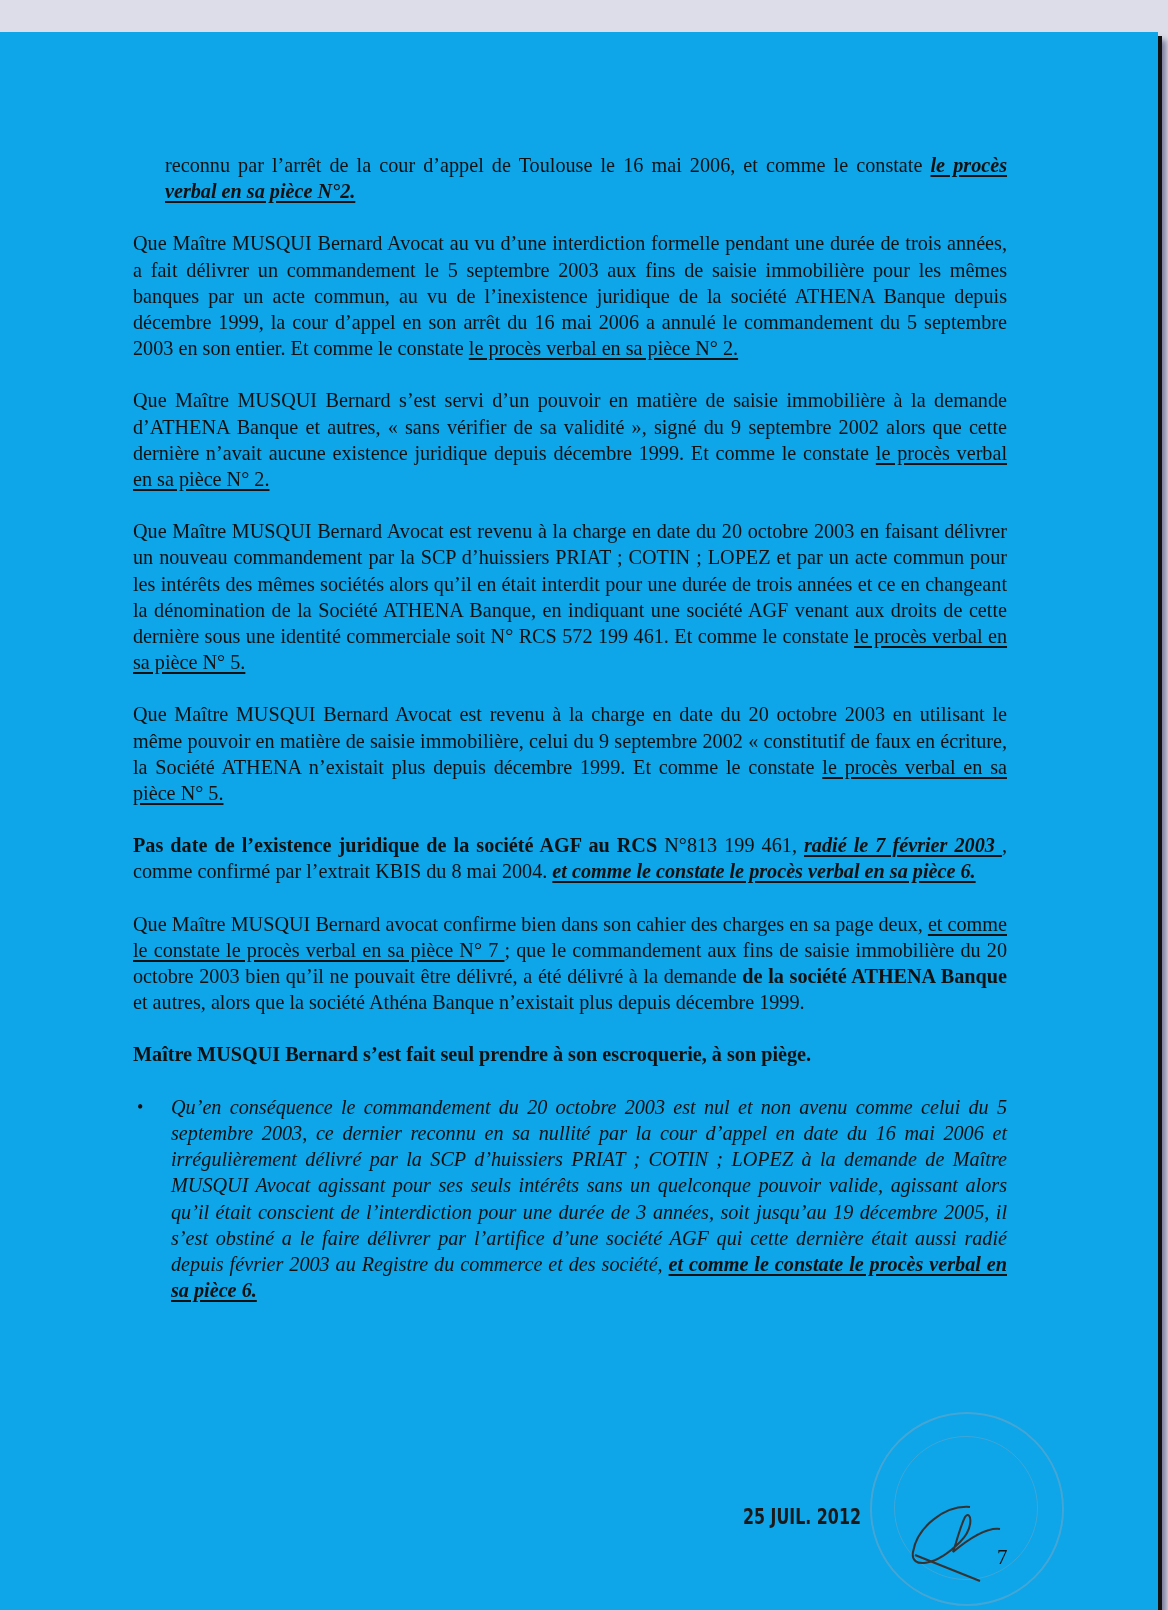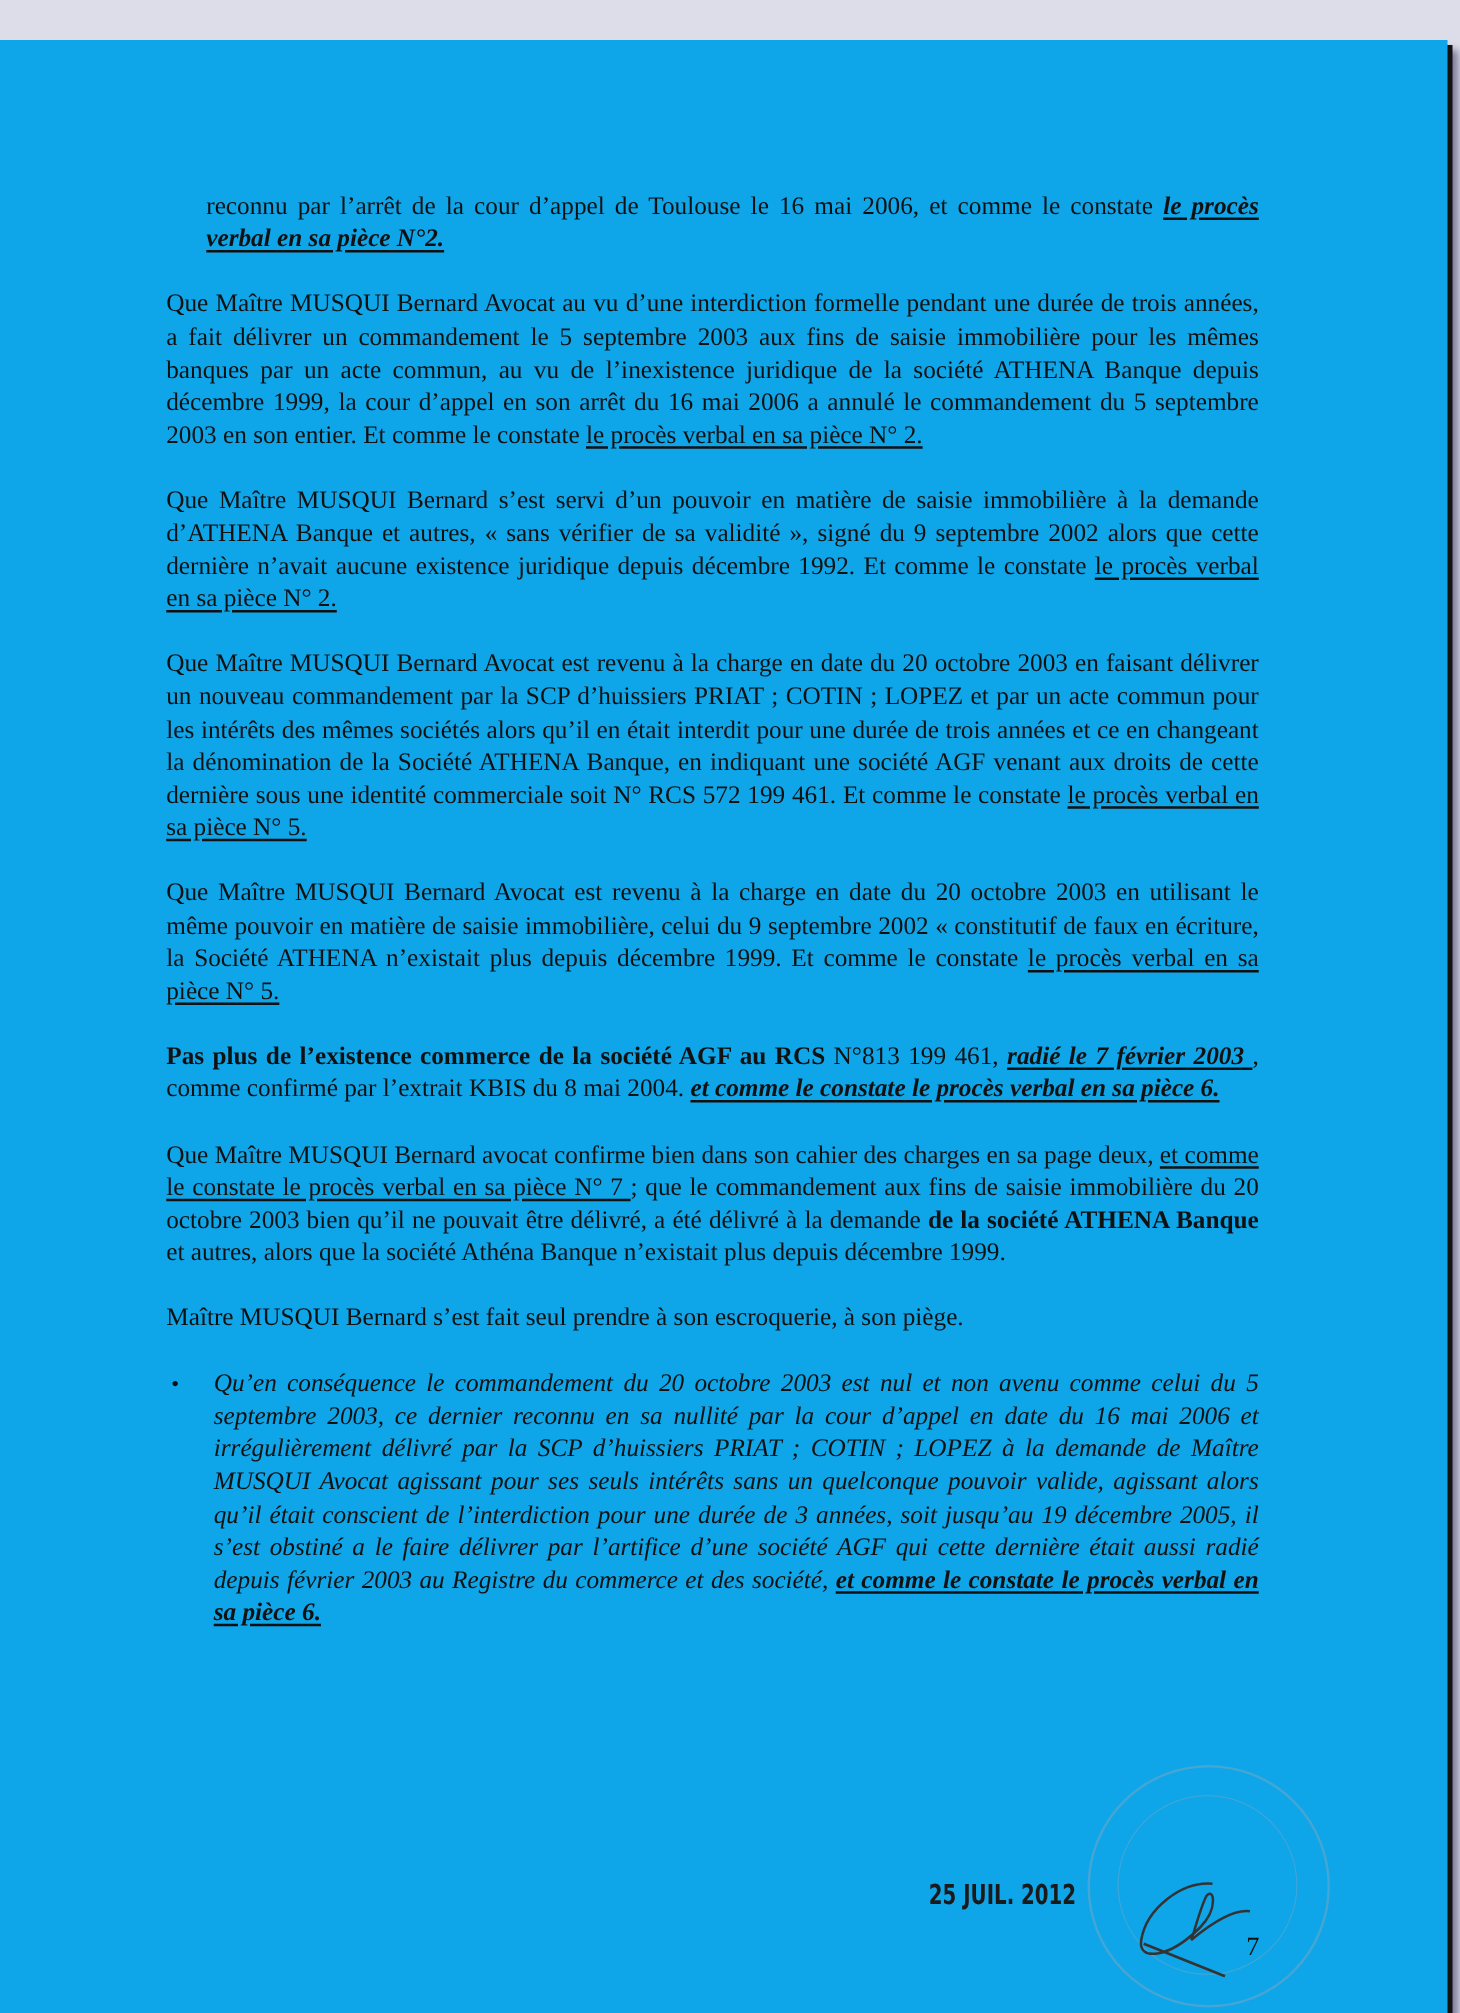--- a/index.html
+++ b/index.html
@@ -18,21 +18,21 @@
   }
   .content {
     position: absolute; left: 133px; top: 120px; width: 874px;
     font-size: 20.2px; line-height: 26.2px; text-align: justify;
   }
   .content p { margin: 0 0 26px 0; }
   .indent { padding-left: 32px; }
   .bu { font-weight: normal; text-decoration: underline; text-decoration-thickness: 2px; text-underline-offset: 3px; }
   .bui { font-weight: bold; font-style: italic; text-decoration: underline; text-decoration-thickness: 2px; text-underline-offset: 3px; }
   .b { font-weight: bold; }
-  .heading { font-weight: normal; margin-bottom: 26px; }
+  .heading { font-weight: bold; margin-bottom: 26px; }
   .bullet-list { list-style: none; margin: 0; padding: 0; }
   .bullet-item { position: relative; padding-left: 38px; font-style: italic; }
   .bullet-dot { position: absolute; left: 4px; top: 0; font-style: normal; font-size: 18px; }
   .stamp {
     position: absolute; left: 743px; top: 1472px;
     font-family: "DejaVu Sans", sans-serif; font-weight: bold; font-size: 22px;
     letter-spacing: 0px; transform: scaleX(0.72); transform-origin: left top; color: #1a1a1a;
   }
   .seal {
     position: absolute; left: 870px; top: 1380px; width: 190px; height: 190px;
@@ -55,35 +55,35 @@
       <span>reconnu par l’arrêt de la cour d’appel de Toulouse le 16 mai 2006, et comme le constate</span>
       <span class="bui">le procès verbal en sa pièce N°2.</span>
     </p>
 
     <p>
       <span>Que Maître MUSQUI Bernard Avocat au vu d’une interdiction formelle pendant une durée de trois années, a fait délivrer un commandement le 5 septembre 2003 aux fins de saisie immobilière pour les mêmes banques par un acte commun, au vu de l’inexistence juridique de la société ATHENA Banque depuis décembre 1999, la cour d’appel en son arrêt du 16 mai 2006 a annulé le commandement du 5 septembre 2003 en son entier. Et comme le constate</span>
       <span class="bu">le procès verbal en sa pièce N° 2.</span>
     </p>
 
     <p>
-      <span>Que Maître MUSQUI Bernard s’est servi d’un pouvoir en matière de saisie immobilière à la demande d’ATHENA Banque et autres, « sans vérifier de sa validité », signé du 9 septembre 2002 alors que cette dernière n’avait aucune existence juridique depuis décembre 1992. Et comme le constate</span>
+      <span>Que Maître MUSQUI Bernard s’est servi d’un pouvoir en matière de saisie immobilière à la demande d’ATHENA Banque et autres, « sans vérifier de sa validité », signé du 9 septembre 2002 alors que cette dernière n’avait aucune existence juridique depuis décembre 1999. Et comme le constate</span>
       <span class="bu">le procès verbal en sa pièce N° 2.</span>
     </p>
 
     <p>
       <span>Que Maître MUSQUI Bernard Avocat est revenu à la charge en date du 20 octobre 2003 en faisant délivrer un nouveau commandement par la SCP d’huissiers PRIAT ; COTIN ; LOPEZ et par un acte commun pour les intérêts des mêmes sociétés alors qu’il en était interdit pour une durée de trois années et ce en changeant la dénomination de la Société ATHENA Banque, en indiquant une société AGF venant aux droits de cette dernière sous une identité commerciale soit N° RCS 572 199 461. Et comme le constate</span>
       <span class="bu">le procès verbal en sa pièce N° 5.</span>
     </p>
 
     <p>
       <span>Que Maître MUSQUI Bernard Avocat est revenu à la charge en date du 20 octobre 2003 en utilisant le même pouvoir en matière de saisie immobilière, celui du 9 septembre 2002 « constitutif de faux en écriture, la Société ATHENA n’existait plus depuis décembre 1999. Et comme le constate</span>
       <span class="bu">le procès verbal en sa pièce N° 5.</span>
     </p>
 
-    <p><span class="b">Pas plus de l’existence commerce de la société AGF au RCS</span><span> N°813 199 461, </span><span class="bui">radié le 7 février 2003 </span><span>, comme confirmé par l’extrait KBIS du 8 mai 2004. </span><span class="bui">et comme le constate le procès verbal en sa pièce 6.</span></p>
+    <p><span class="b">Pas date de l’existence juridique de la société AGF au RCS</span><span> N°813 199 461, </span><span class="bui">radié le 7 février 2003 </span><span>, comme confirmé par l’extrait KBIS du 8 mai 2004. </span><span class="bui">et comme le constate le procès verbal en sa pièce 6.</span></p>
 
     <p><span>Que Maître MUSQUI Bernard avocat confirme bien dans son cahier des charges en sa page deux, </span><span class="bu">et comme le constate le procès verbal en sa pièce N° 7 </span><span>; que le commandement aux fins de saisie immobilière du 20 octobre 2003 bien qu’il ne pouvait être délivré, a été délivré à la demande </span><span class="b">de la société ATHENA Banque</span><span> et autres, alors que la société Athéna Banque n’existait plus depuis décembre 1999.</span></p>
 
     <div class="heading">Maître MUSQUI Bernard s’est fait seul prendre à son escroquerie, à son piège.</div>
 
     <ul class="bullet-list">
       <li class="bullet-item">
         <span class="bullet-dot">•</span>
         <span>Qu’en conséquence le commandement du 20 octobre 2003 est nul et non avenu comme celui du 5 septembre 2003, ce dernier reconnu en sa nullité par la cour d’appel en date du 16 mai 2006 et irrégulièrement délivré par la SCP d’huissiers PRIAT ; COTIN ; LOPEZ à la demande de Maître MUSQUI Avocat agissant pour ses seuls intérêts sans un quelconque pouvoir valide, agissant alors qu’il était conscient de l’interdiction pour une durée de 3 années, soit jusqu’au 19 décembre 2005, il s’est obstiné a le faire délivrer par l’artifice d’une société AGF qui cette dernière était aussi radié depuis février 2003 au Registre du commerce et des société, </span><span class="bui">et comme le constate le procès verbal en sa pièce 6.</span>
       </li>

